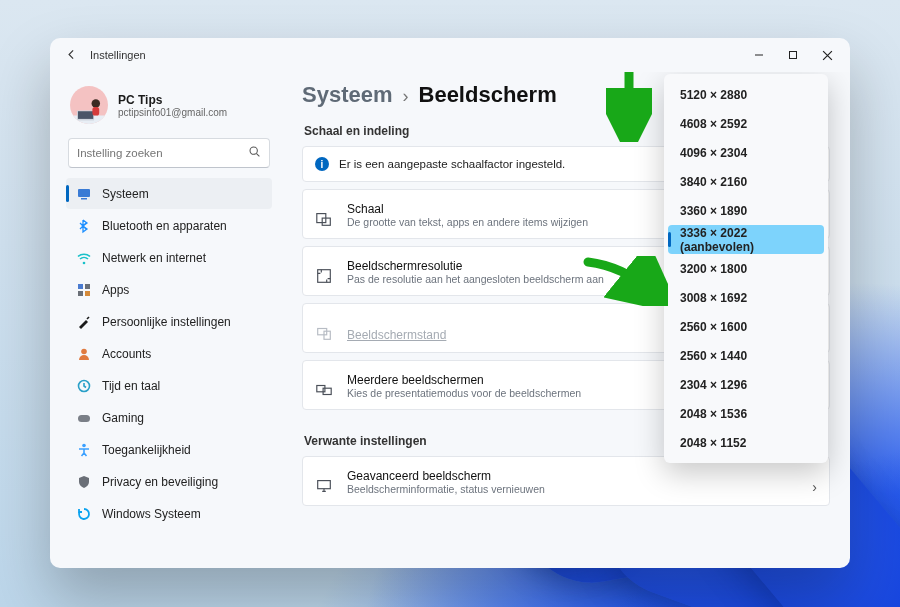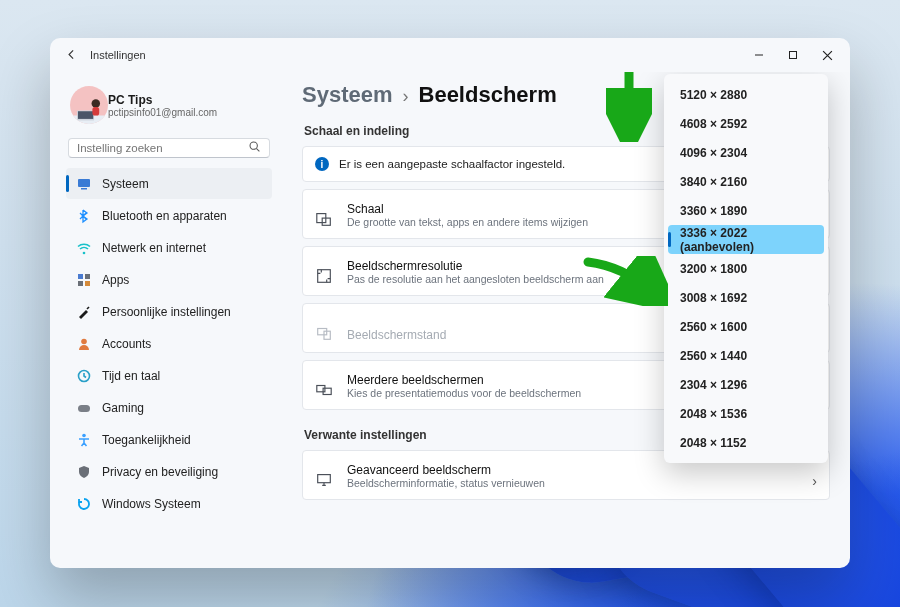--- a/index.html
+++ b/index.html
@@ -36,31 +36,31 @@
   .back { width: 18px; text-align: center; color: #333; }
   .title { margin-left: 10px; }
   .winbuttons { margin-left: auto; display: flex; }
   .winbtn { width: 34px; height: 30px; display: flex; align-items: center; justify-content: center; font-size: 12px; color: #222; }
   .winbtn svg { width: 10px; height: 10px; }
   .winbtn.close svg { width: 11px; height: 11px; }
 
   .body { display: flex; flex: 1; min-height: 0; }
 
   .sidebar { width: 232px; padding: 6px 10px 10px 16px; display: flex; flex-direction: column; }
-  .profile { display: flex; align-items: center; padding: 8px 4px 12px 4px; }
+  .profile { display: flex; align-items: center; gap: 10px; padding: 8px 4px 12px 4px; }
   .avatar {
     width: 38px; height: 38px; border-radius: 50%; background:#f4c2c2;
     display:flex; align-items:flex-end; justify-content:center; overflow:hidden;
   }
   .avatar svg { width: 34px; height: 34px; }
   .profile .name { font-weight: 600; font-size: 12px; color: #1a1a1a; }
   .profile .mail { font-size: 10px; color: #666; }
 
   .search {
-    display: flex; align-items: center; height: 20px; border: 1px solid #d7dbe0; border-bottom-color:#bfc4cc;
+    display: flex; align-items: center; height: 30px; border: 1px solid #d7dbe0; border-bottom-color:#bfc4cc;
     border-radius: 4px; background: #fff; padding: 0 8px; margin: 2px 2px 10px 2px;
   }
   .search input { border: 0; outline: 0; flex: 1; font-size: 11.5px; background: transparent; color:#333; }
   .search .sicon { color: #555; font-size: 12px; }
 
   .nav { display: flex; flex-direction: column; gap: 1px; }
   .navitem {
     display: flex; align-items: center; gap: 10px; height: 31px; padding: 0 10px;
     border-radius: 4px; font-size: 12px; color: #222;
   }
@@ -83,21 +83,21 @@
     display: flex; align-items: center; gap: 10px; background: #fff; border: 1px solid #e3e6eb;
     border-radius: 4px; padding: 10px 12px; font-size: 11.5px; color: #222;
   }
   .banner .info { width: 14px; height: 14px; border-radius: 50%; background:#0067c0; color:#fff; font-size:10px; font-weight:bold; display:flex; align-items:center; justify-content:center; }
   .banner .link { margin-left: auto; color: #0067c0; }
 
   .card {
     display: flex; align-items: flex-end; gap: 14px; background: #fff; border: 1px solid #e3e6eb;
     border-radius: 4px; padding: 10px 12px; margin-top: 7px; min-height: 50px;
   }
-  .card.disabled { color: #a5abb3; }
+  .card.disabled { color: #a5abb3; text-decoration: underline; }
   .card .cicon { width: 18px; height: 18px; color: #4a4f58; }
   .card.disabled .cicon { color: #b7bcc4; }
   .card .ctext .t { font-size: 12px; color: #111; }
   .card.disabled .ctext .t { color: #a5abb3; }
   .card .ctext .d { font-size: 10.5px; color: #6c737d; }
   .card .chev { margin-left: auto; color: #555; font-size: 14px; }
 
   .dropdown {
     position: absolute; right: 22px; top: 2px; width: 164px; background: #f8f9fb;
     border-radius: 6px; box-shadow: 0 10px 30px rgba(0,0,0,.22);
@@ -340,21 +340,21 @@
                 <rect x="2" y="5" width="9" height="7" fill="none" stroke="currentColor" stroke-width="1.3"></rect>
                 <rect x="9" y="8" width="9" height="7" fill="none" stroke="currentColor" stroke-width="1.3"></rect>
               </svg>
           </span>
           <div class="ctext">
             <div class="t">Meerdere beeldschermen</div>
             <div class="d">Kies de presentatiemodus voor de beeldschermen</div>
           </div>
         </div>
 
-        <div class="section-label" style="margin-top:18px">Verwante instellingen</div>
+        <div class="section-label" style="margin-top:24px">Verwante instellingen</div>
 
         <div class="card">
           <span class="cicon">
             <svg viewBox="0 0 20 20" width="18" height="18">
                 <rect x="3" y="4" width="14" height="9" fill="none" stroke="currentColor" stroke-width="1.3"></rect>
                 <path d="M8 16 h4 M10 13 v3" stroke="currentColor" stroke-width="1.3"></path>
               </svg>
           </span>
           <div class="ctext">
             <div class="t">Geavanceerd beeldscherm</div>

